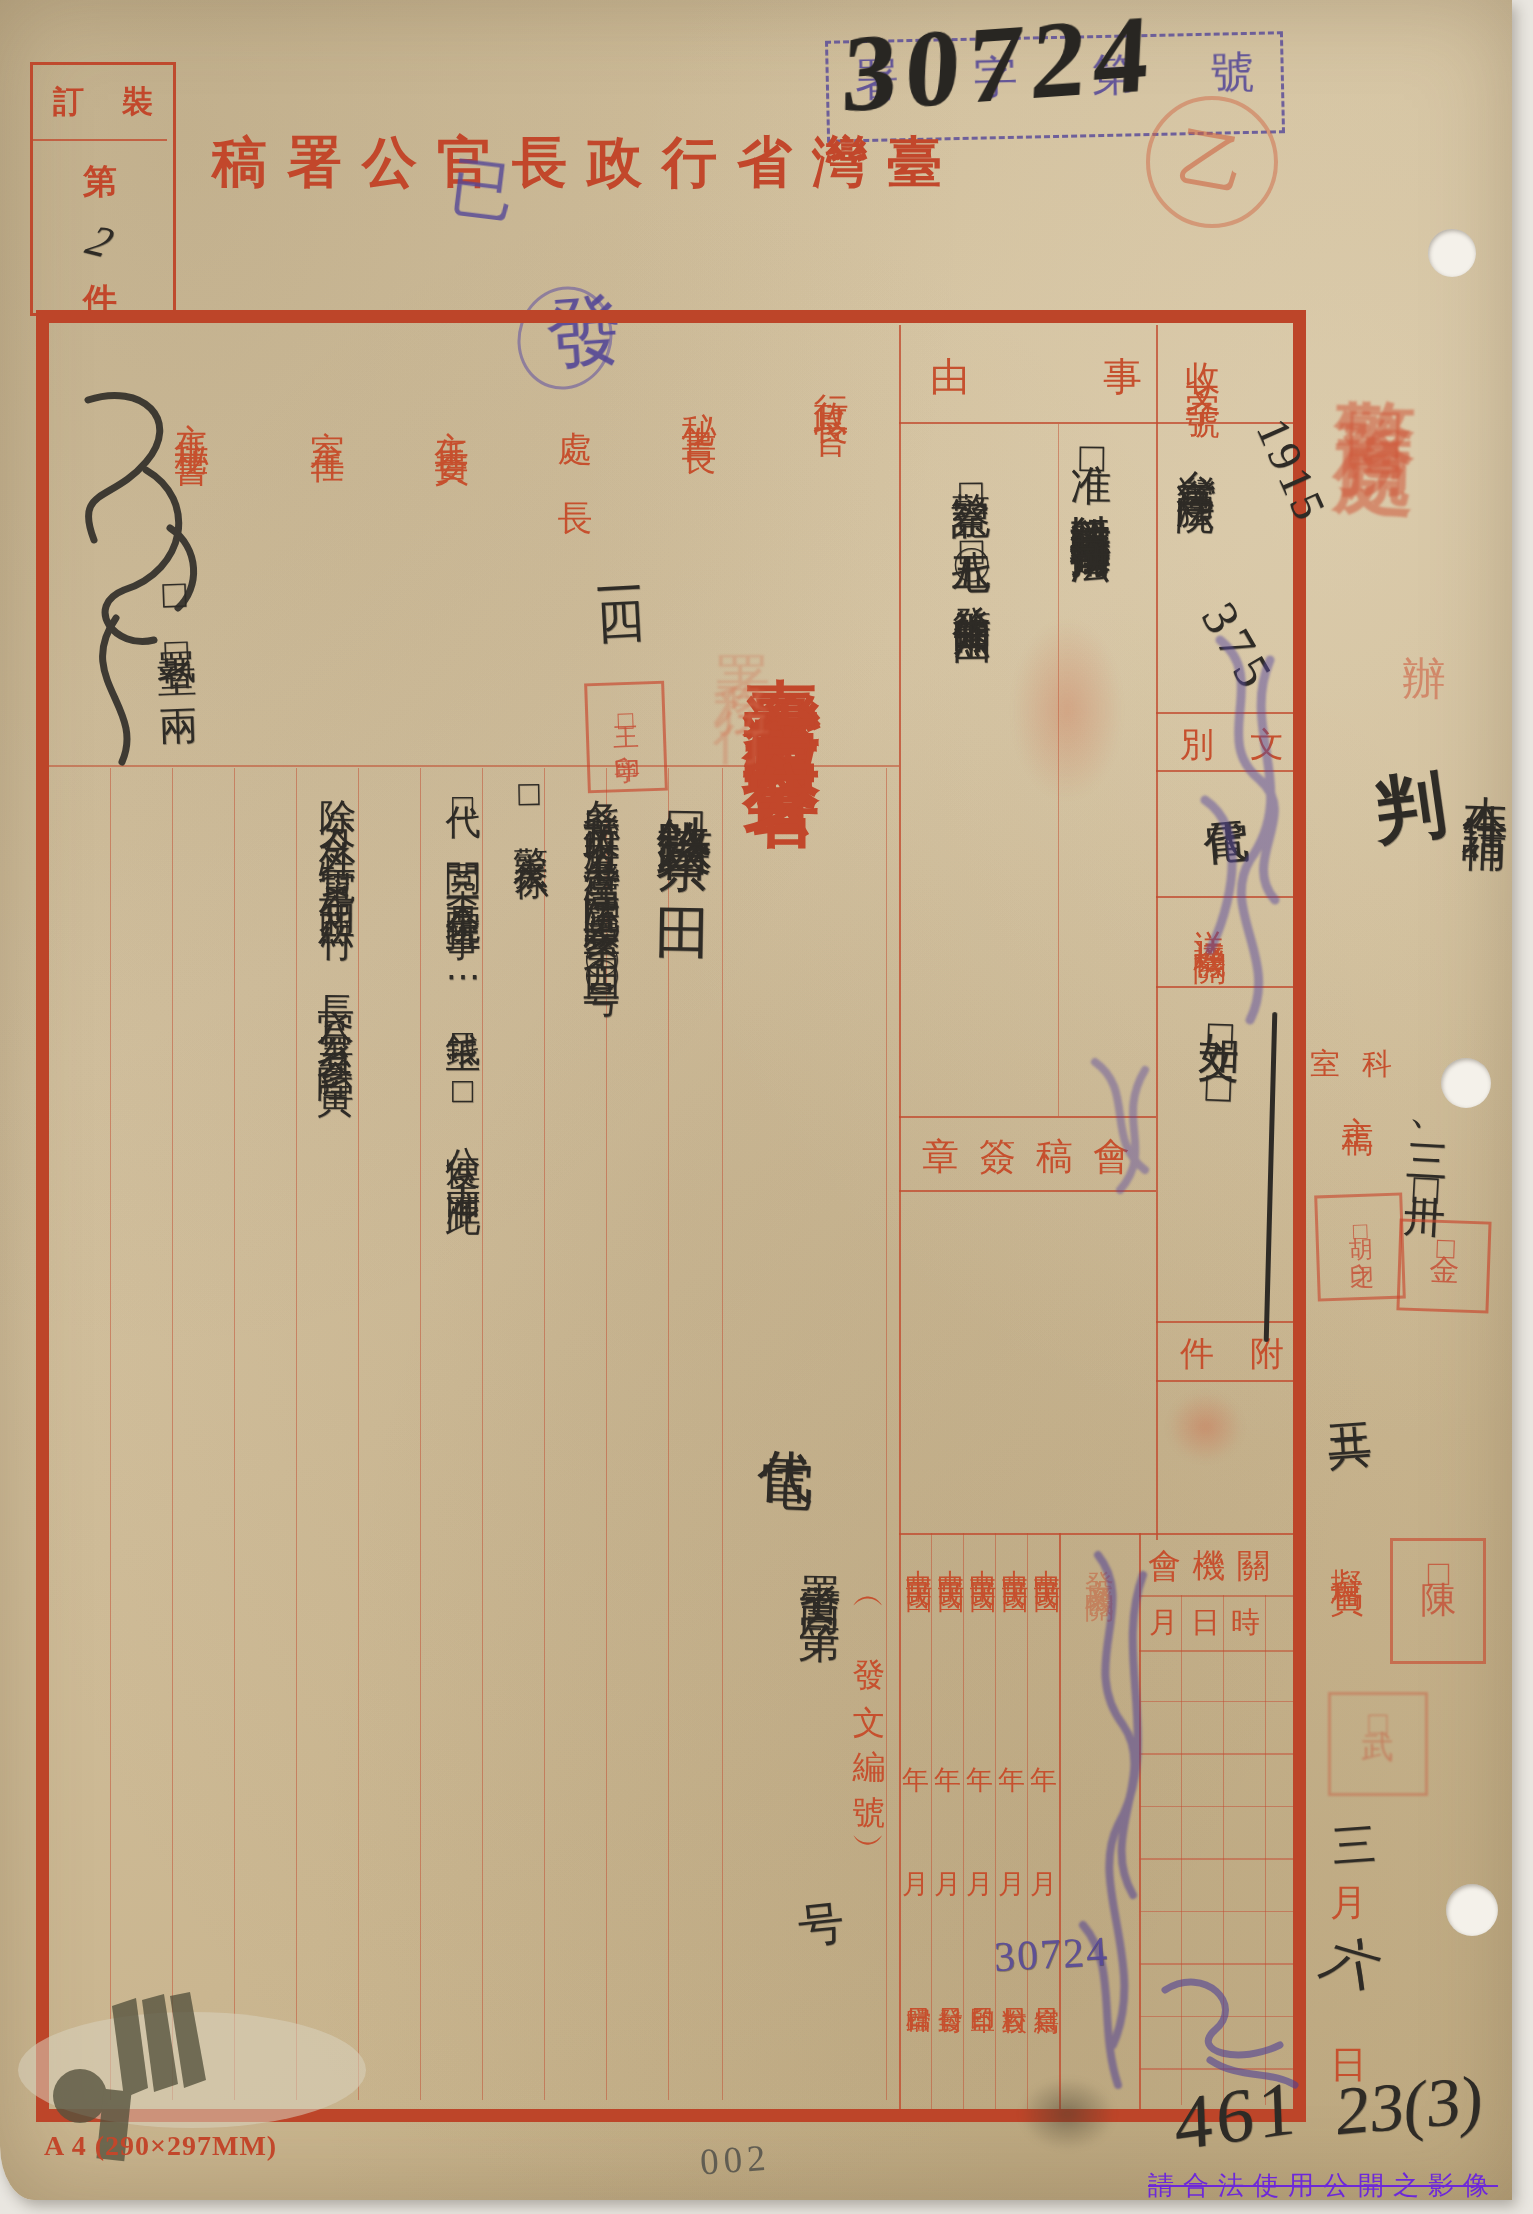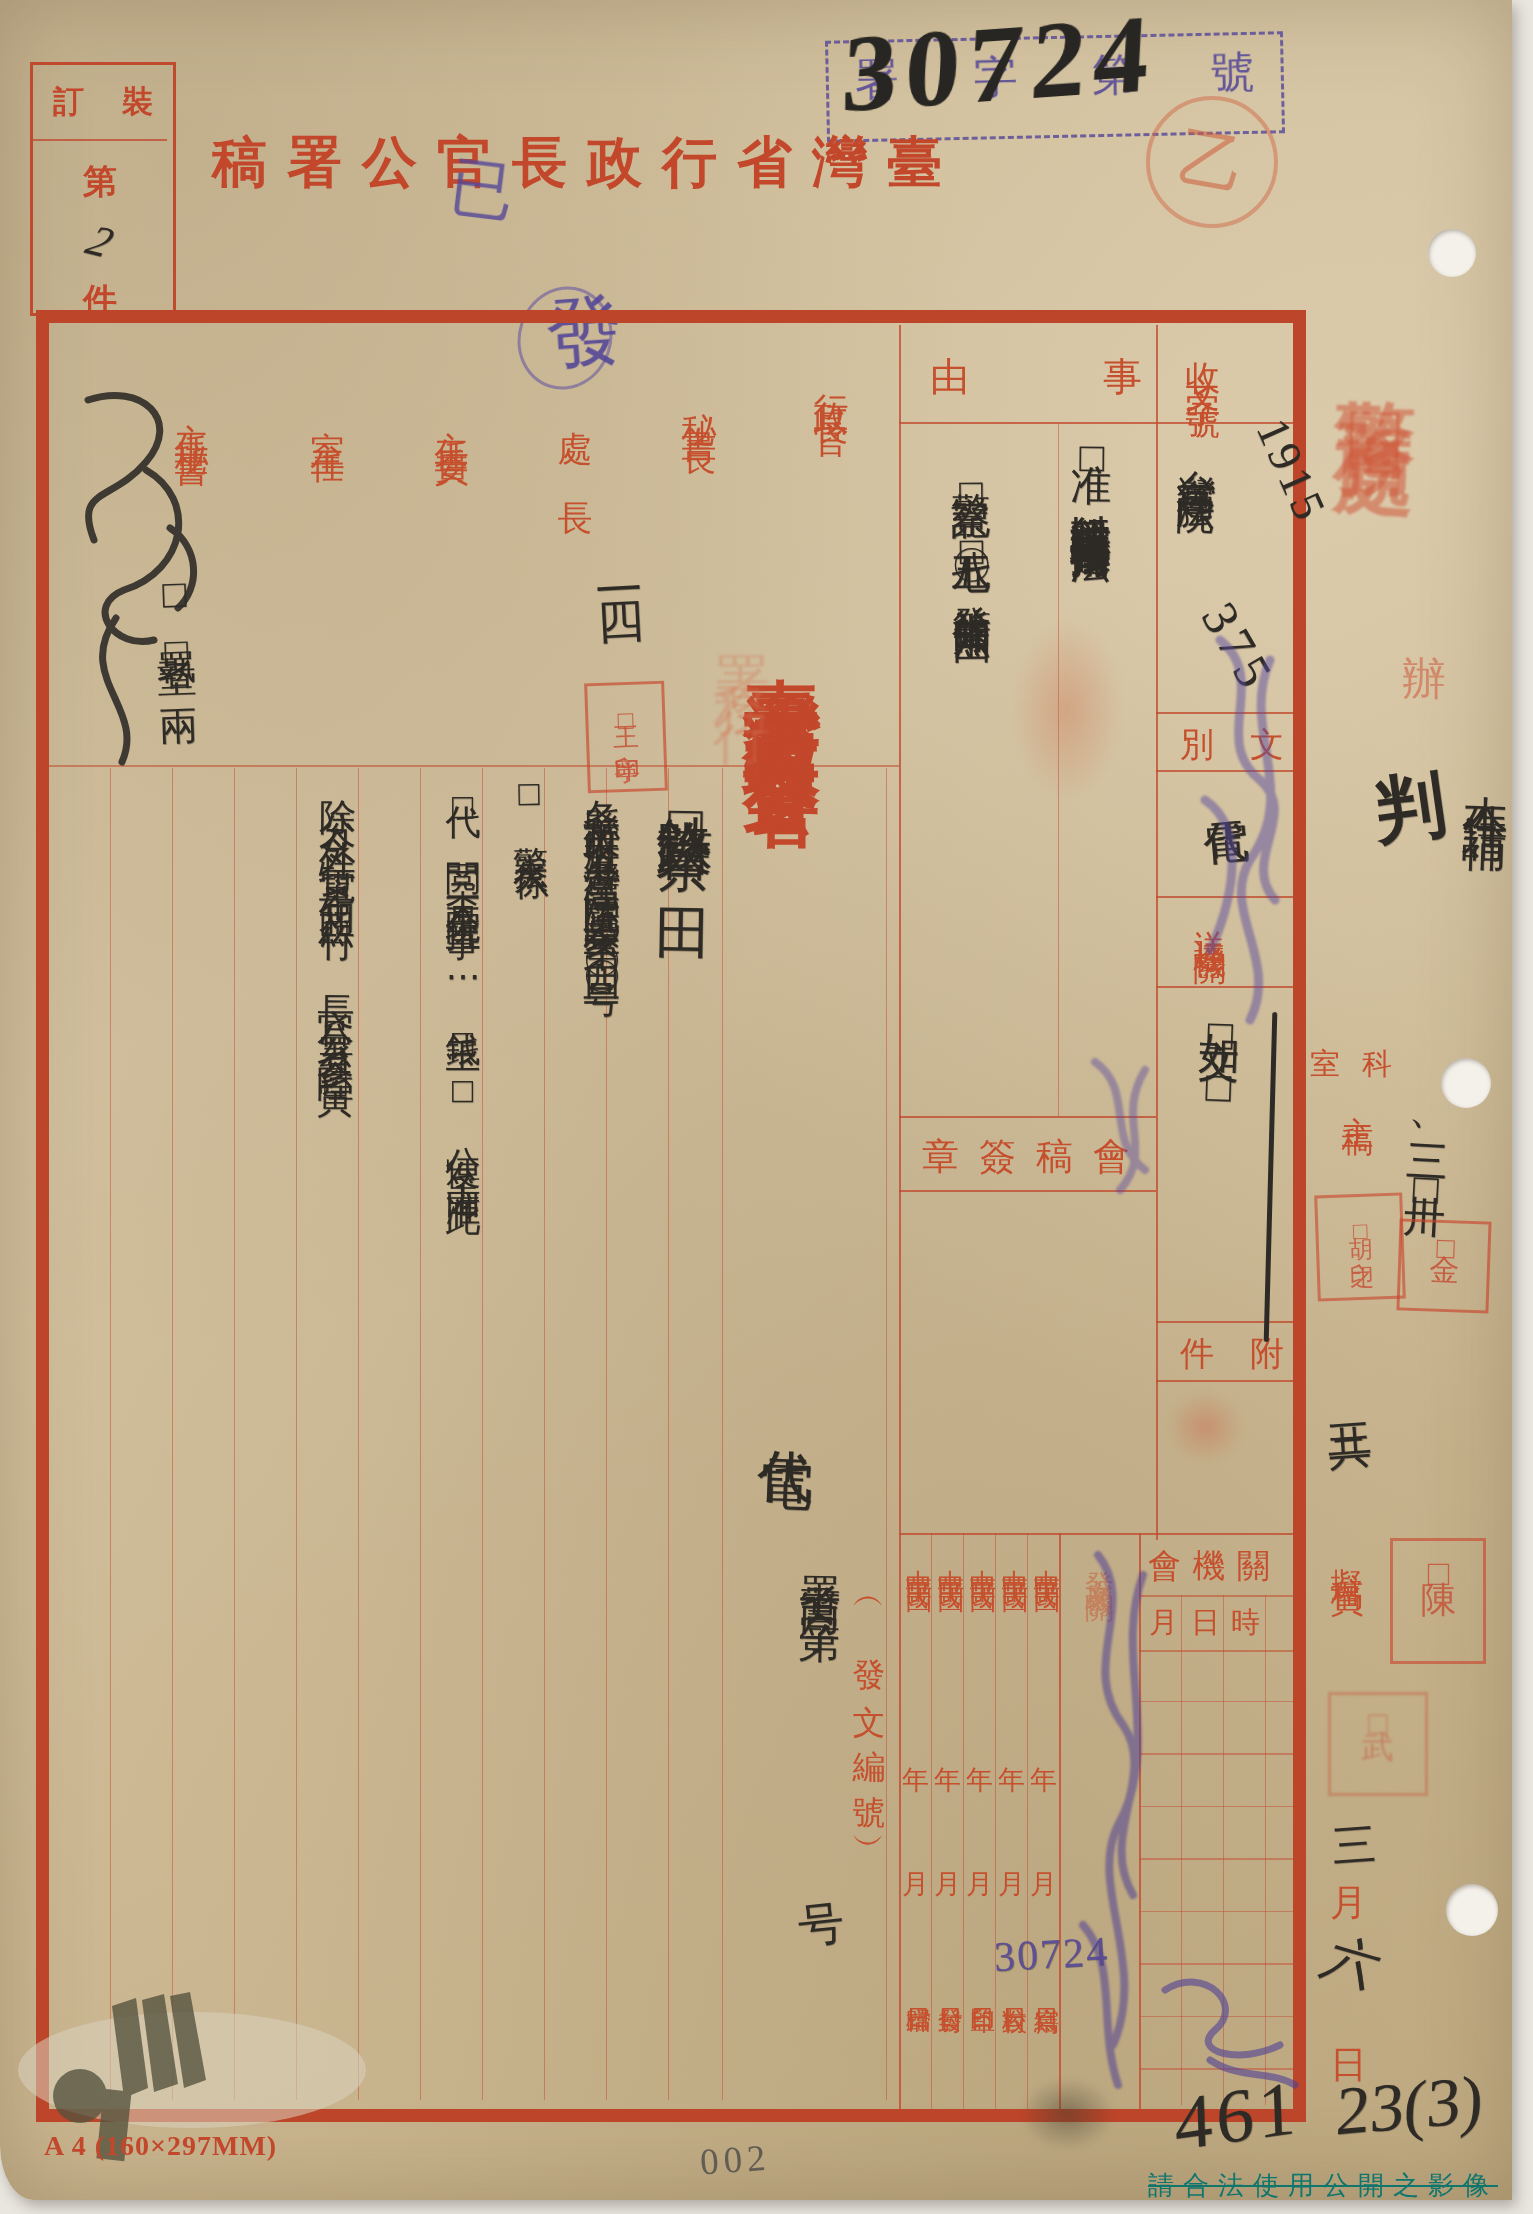--- a/index.html
+++ b/index.html
@@ -312,24 +312,24 @@
     <ellipse cx="180" cy="82" rx="174" ry="58" fill="#d9d1bd" opacity=".55"></ellipse>
     <g fill="#55523d" opacity=".78">
       <circle cx="68" cy="108" r="27"></circle>
       <polygon points="100,18 124,10 136,100 112,110"></polygon>
       <polygon points="130,12 152,6 166,96 142,104"></polygon>
       <polygon points="158,8 178,4 194,92 172,100"></polygon>
       <rect x="88" y="102" width="28" height="70" transform="rotate(6 102 137)"></rect>
     </g>
   </svg>
 
-  <div class="abs prb" style="left:44px;top:2130px;font-size:28px;letter-spacing:1px;">A 4 (160×297MM)</div>
+  <div class="abs prb" style="left:44px;top:2130px;font-size:28px;letter-spacing:1px;">A 4 (290×297MM)</div>
   <div class="abs" style="left:700px;top:2138px;font-size:37px;color:#615d52;transform:rotate(-4deg);letter-spacing:5px;">002</div>
   <div class="abs hw" style="left:1174px;top:2072px;font-size:76px;transform:rotate(-8deg) skewX(-6deg);letter-spacing:4px;">461</div>
   <div class="abs hw" style="left:1336px;top:2066px;font-size:68px;transform:rotate(-5deg) skewX(-8deg);">23(3)</div>
 
   <div class="abs hole" style="left:1428px;top:229px;width:48px;height:48px;"></div>
   <div class="abs hole" style="left:1441px;top:1058px;width:50px;height:50px;"></div>
   <div class="abs hole" style="left:1446px;top:1884px;width:52px;height:52px;"></div>
 </div>
 
-<div class="abs" style="left:1148px;top:2168px;font-size:26px;color:#0f766e;letter-spacing:9px;
+<div class="abs" style="left:1148px;top:2168px;font-size:26px;color:#6d28d9;letter-spacing:9px;
             text-decoration:line-through;white-space:nowrap;z-index:60;">請合法使用公開之影像</div>
 
 </body></html>

